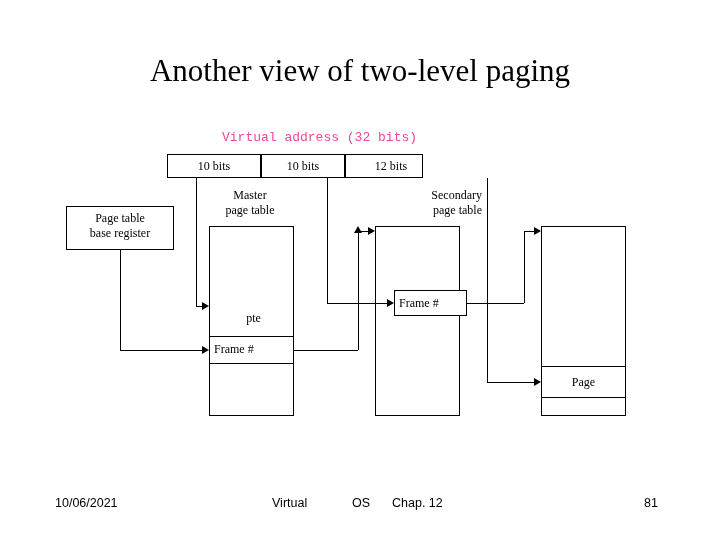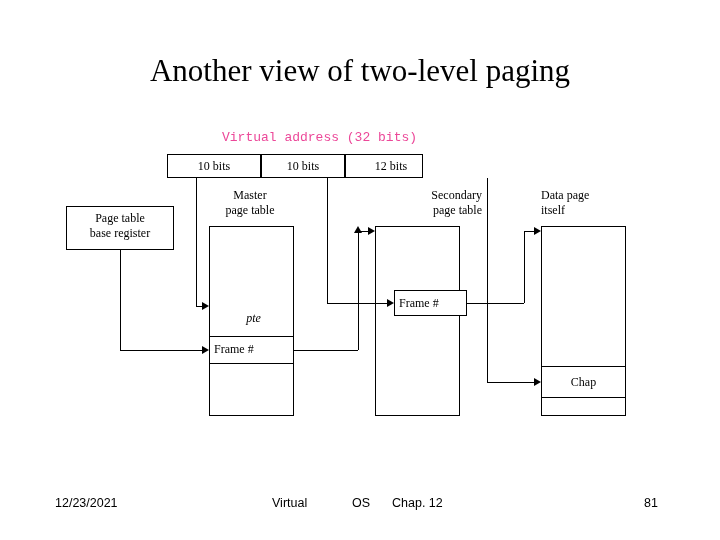--- a/index.html
+++ b/index.html
@@ -109,38 +109,36 @@
   <div class="boxlabel" style="left:345px; top:159px; width:92px;">12 bits</div>
 
   <div class="box" style="left:66px; top:206px; width:108px; height:44px;"></div>
   <div class="boxlabel" style="left:66px; top:211px; width:108px;">Page table
 base register</div>
 
   <div class="boxlabel" style="left:200px; top:188px; width:100px; text-align:center;">Master
 page table</div>
   <div class="box" style="left:209px; top:226px; width:85px; height:190px;"></div>
 
-  <div class="boxlabel" style="left:209px; top:311px; width:89px;font-style:italic;">pte</div>
+  <div class="boxlabel" style="left:209px; top:311px; width:89px;">pte</div>
 
   <div class="box" style="left:209px; top:336px; width:85px; height:28px;"></div>
   <div class="boxlabel" style="left:214px; top:342px; width:85px; text-align:left;">Frame #</div>
 
   <div class="boxlabel" style="left:372px; top:188px; width:110px; text-align:right;">Secondary
 page table</div>
   <div class="box" style="left:375px; top:226px; width:85px; height:190px;"></div>
 
   <div class="box" style="left:394px; top:290px; width:73px; height:26px;"></div>
   <div class="boxlabel" style="left:399px; top:296px; width:73px; text-align:left;">Frame #</div>
 
-  <div class="boxlabel" style="left:541px; top:188px; width:100px; text-align:left;">Data page
-itself</div>
   <div class="box" style="left:541px; top:226px; width:85px; height:190px;"></div>
 
   <div class="box" style="left:541px; top:366px; width:85px; height:32px;"></div>
-  <div class="boxlabel" style="left:541px; top:375px; width:85px;">Chap</div>
+  <div class="boxlabel" style="left:541px; top:375px; width:85px;">Page</div>
 
   <div class="line vline" style="left:120px; top:250px; height:100px;"></div>
   <div class="line hline" style="left:120px; top:350px; width:82px;"></div>
   <div class="arrow-r" style="left:202px; top:346px;"></div>
 
   <div class="line vline" style="left:196px; top:178px; height:128px;"></div>
   <div class="line hline" style="left:196px; top:306px; width:6px;"></div>
   <div class="arrow-r" style="left:202px; top:302px;"></div>
 
   <div class="line hline" style="left:294px; top:350px; width:64px;"></div>
@@ -155,19 +153,19 @@
 
   <div class="line hline" style="left:467px; top:303px; width:57px;"></div>
   <div class="line vline" style="left:524px; top:231px; height:72px;"></div>
   <div class="line hline" style="left:524px; top:231px; width:10px;"></div>
   <div class="arrow-r" style="left:534px; top:227px;"></div>
 
   <div class="line vline" style="left:487px; top:178px; height:204px;"></div>
   <div class="line hline" style="left:487px; top:382px; width:47px;"></div>
   <div class="arrow-r" style="left:534px; top:378px;"></div>
 
-  <div class="footer" id="footer-date">12/23/2021</div>
+  <div class="footer" id="footer-date">10/06/2021</div>
   <div class="footer" id="footer-author">Virtual</div>
   <div class="footer" id="footer-course">OS</div>
   <div class="footer" id="footer-chapter">Chap. 12</div>
   <div class="footer" id="footer-page">81</div>
 
 </div>
 
 </body></html>

